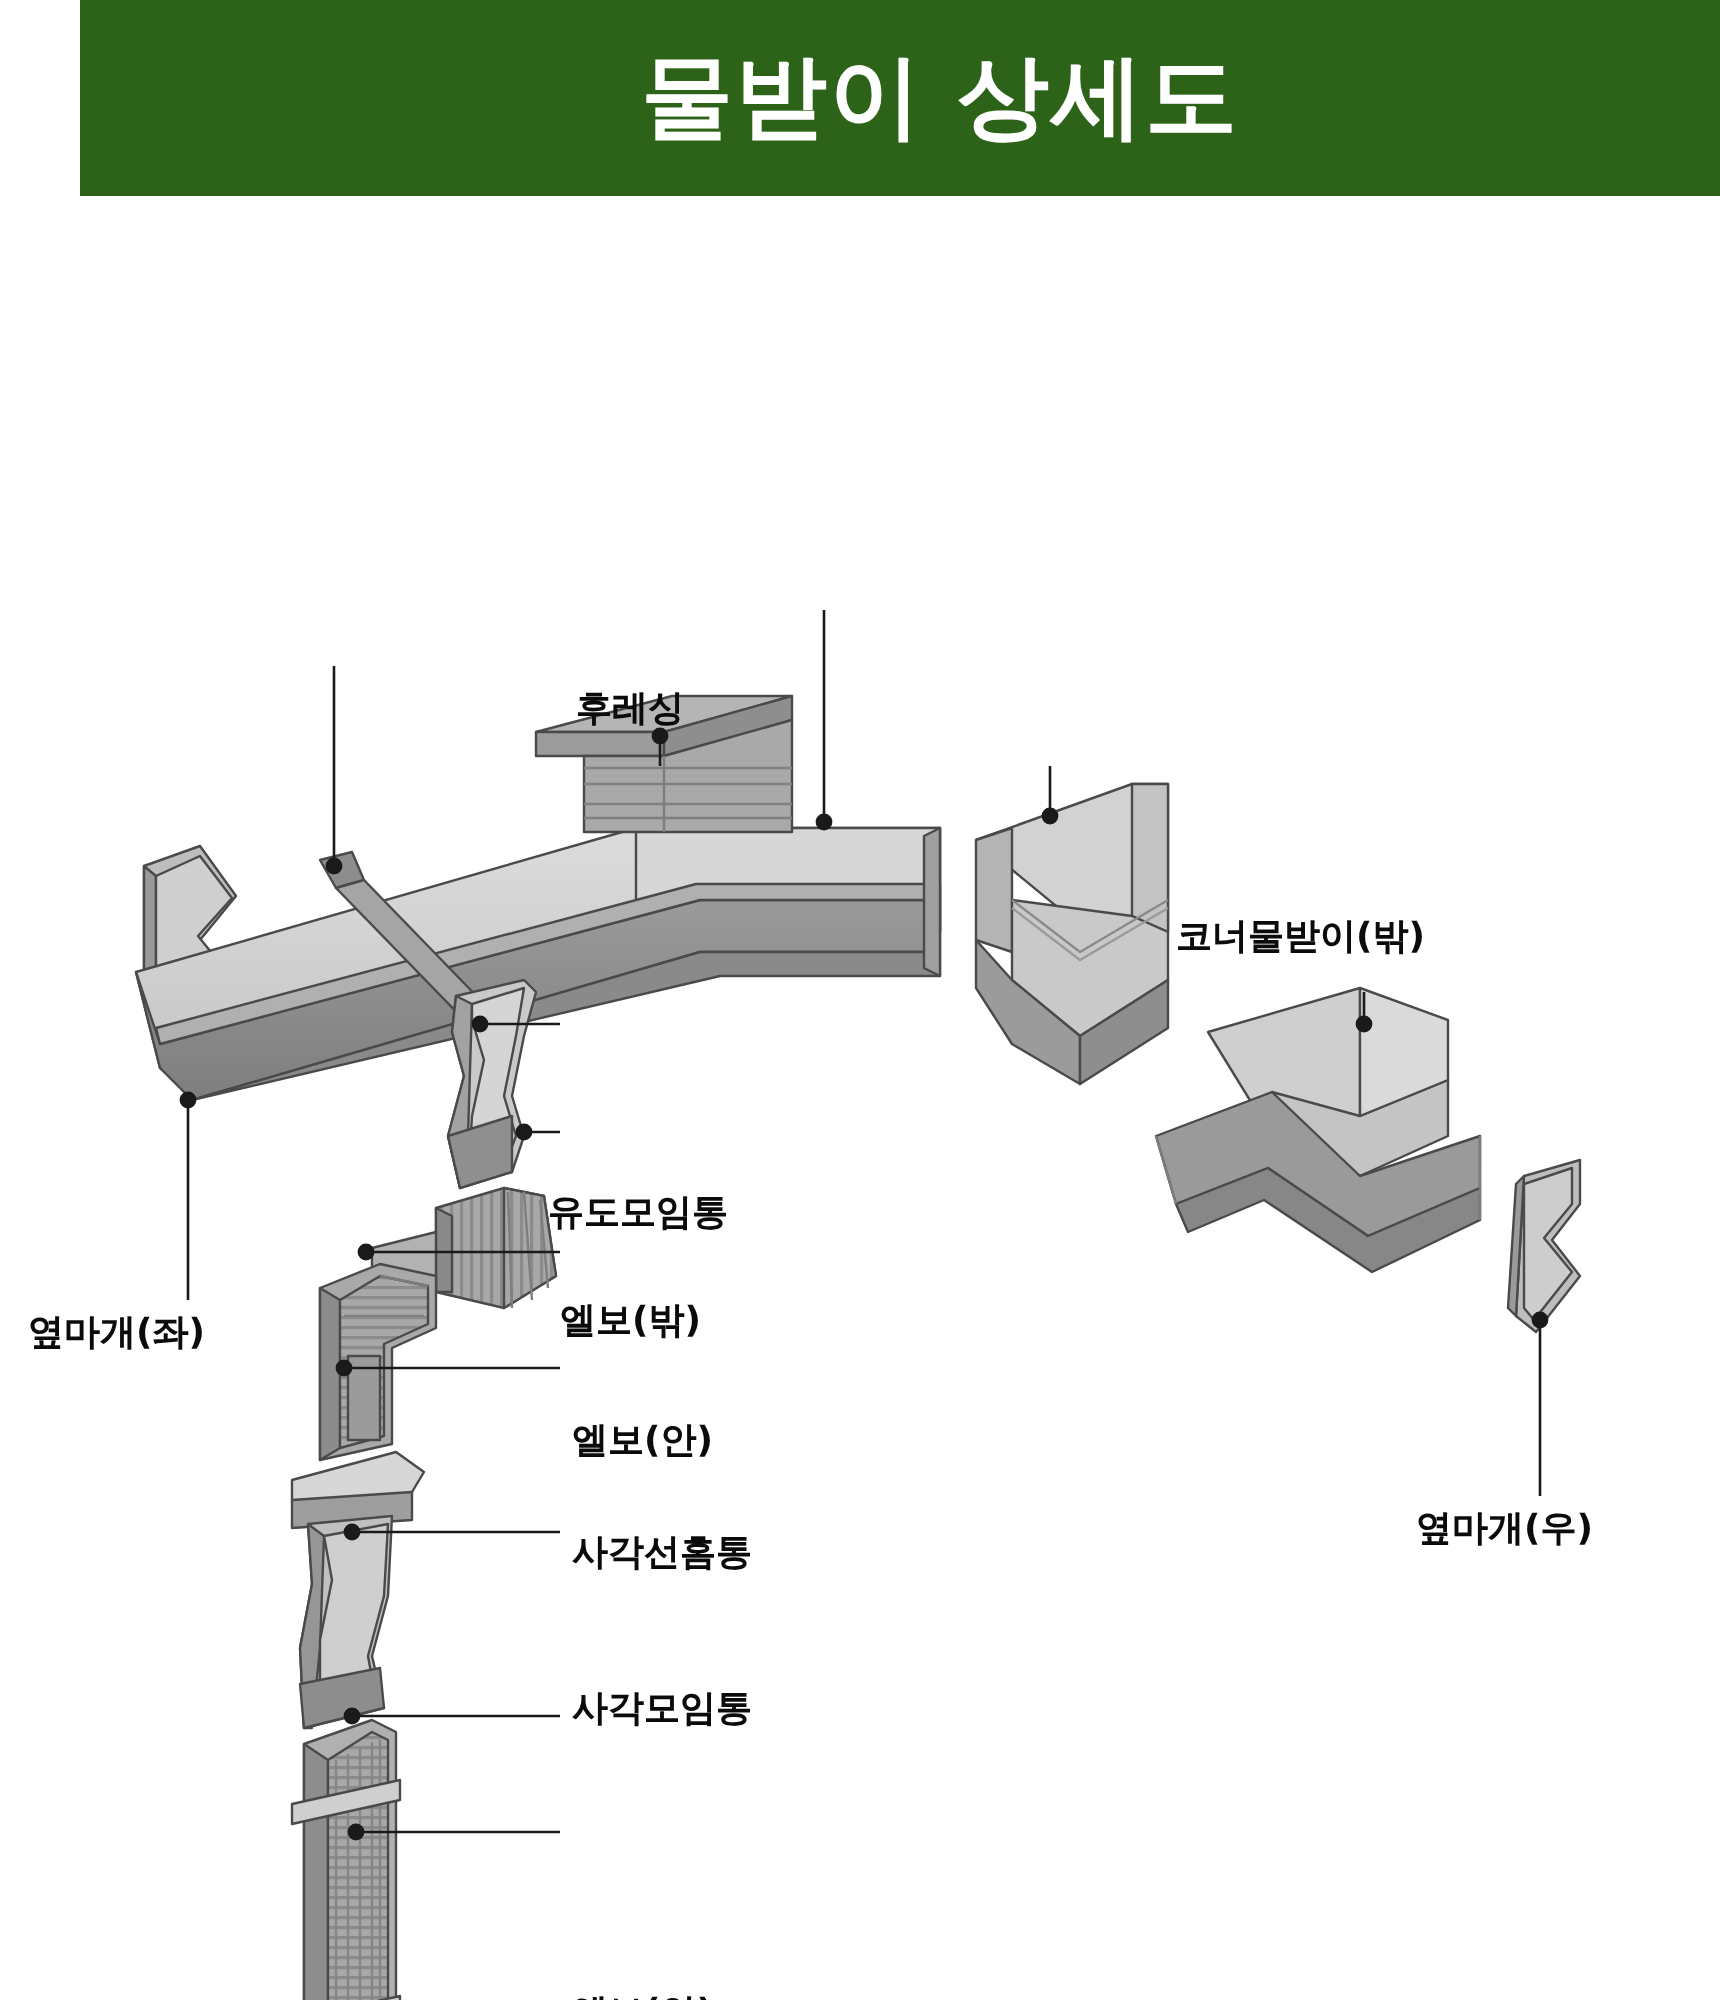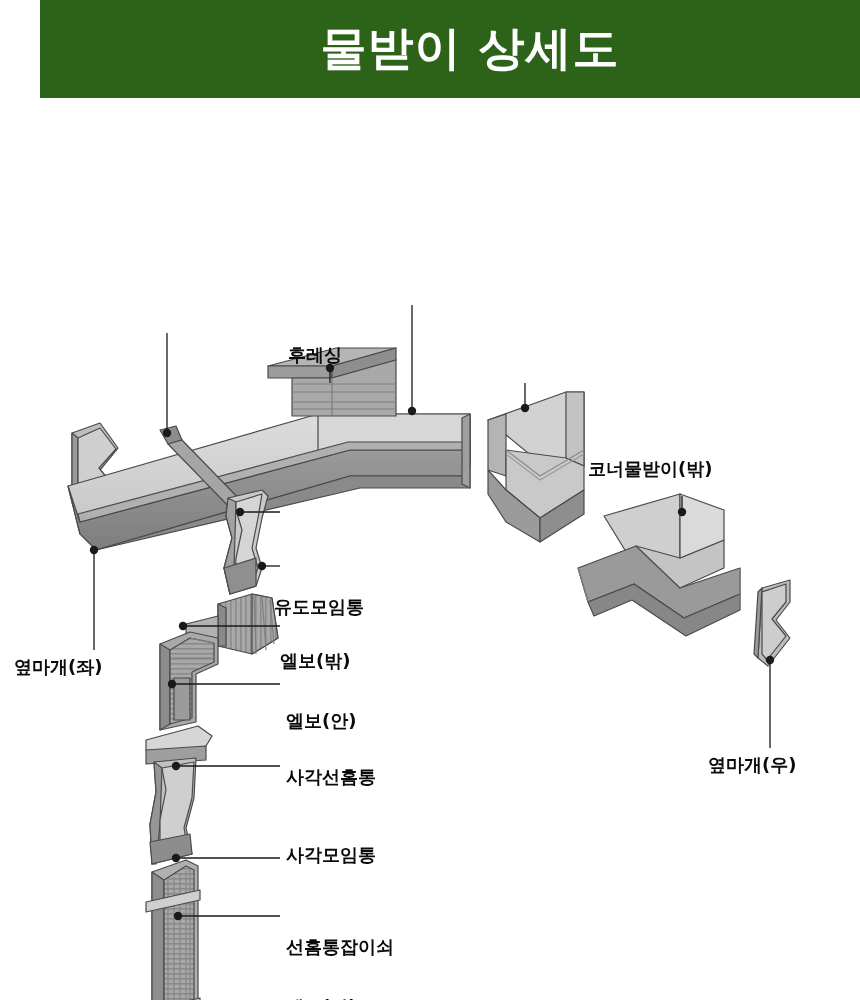--- a/index.html
+++ b/index.html
@@ -257,18 +257,17 @@
     <div class="lbl s26" style="left:280px;top:554px;">엘보(밖)</div>
 
     <div class="lbl s26" style="left:286px;top:614px;">엘보(안)</div>
 
     <div class="lbl s26" style="left:286px;top:670px;">사각선홈통</div>
 
     <div class="lbl s26" style="left:708px;top:658px;">옆마개(우)</div>
 
     <div class="lbl s26" style="left:286px;top:748px;">사각모임통</div>
 
-    <div class="lbl s26" style="left:286px;top:840px;">선홈통잡이쇠</div>
 
     <div class="lbl s26" style="left:286px;top:900px;">엘보(안)</div>
 
   </div>
 </div>
 
 </body></html>

